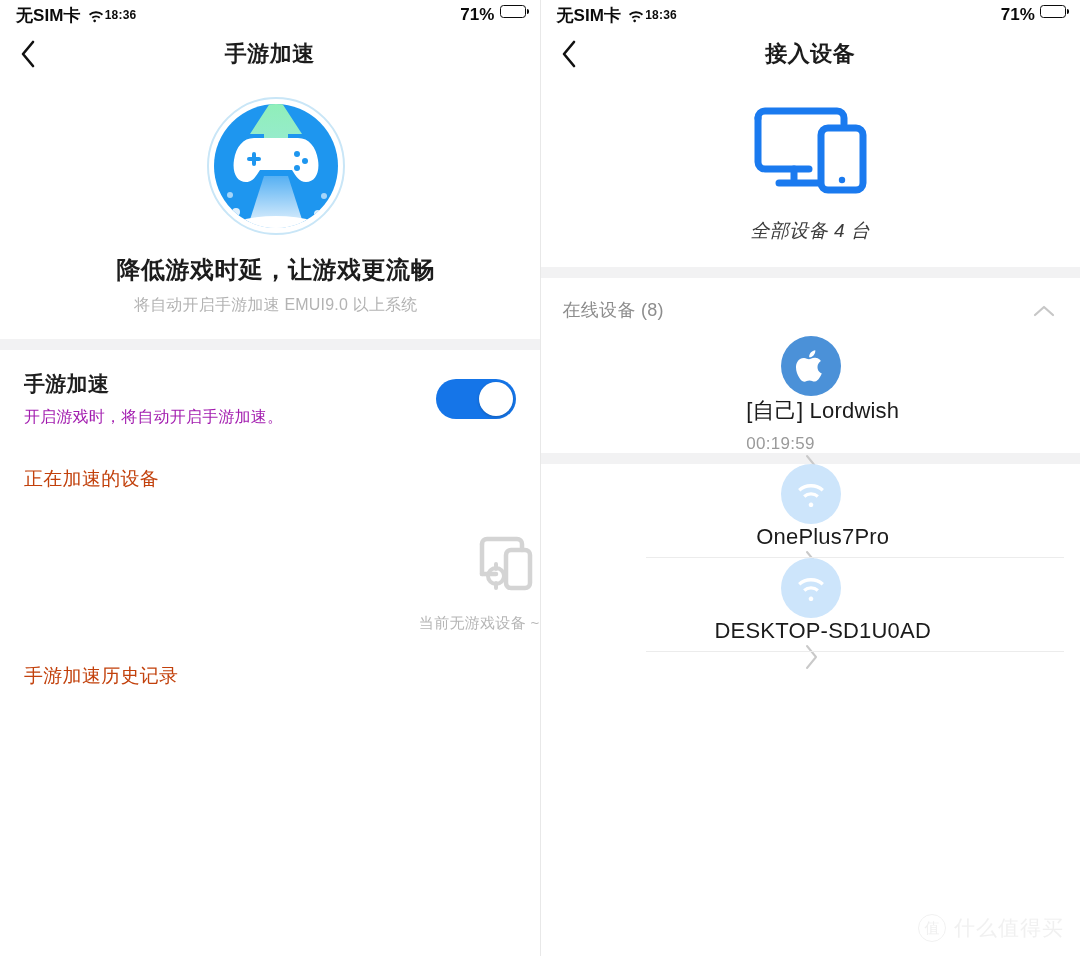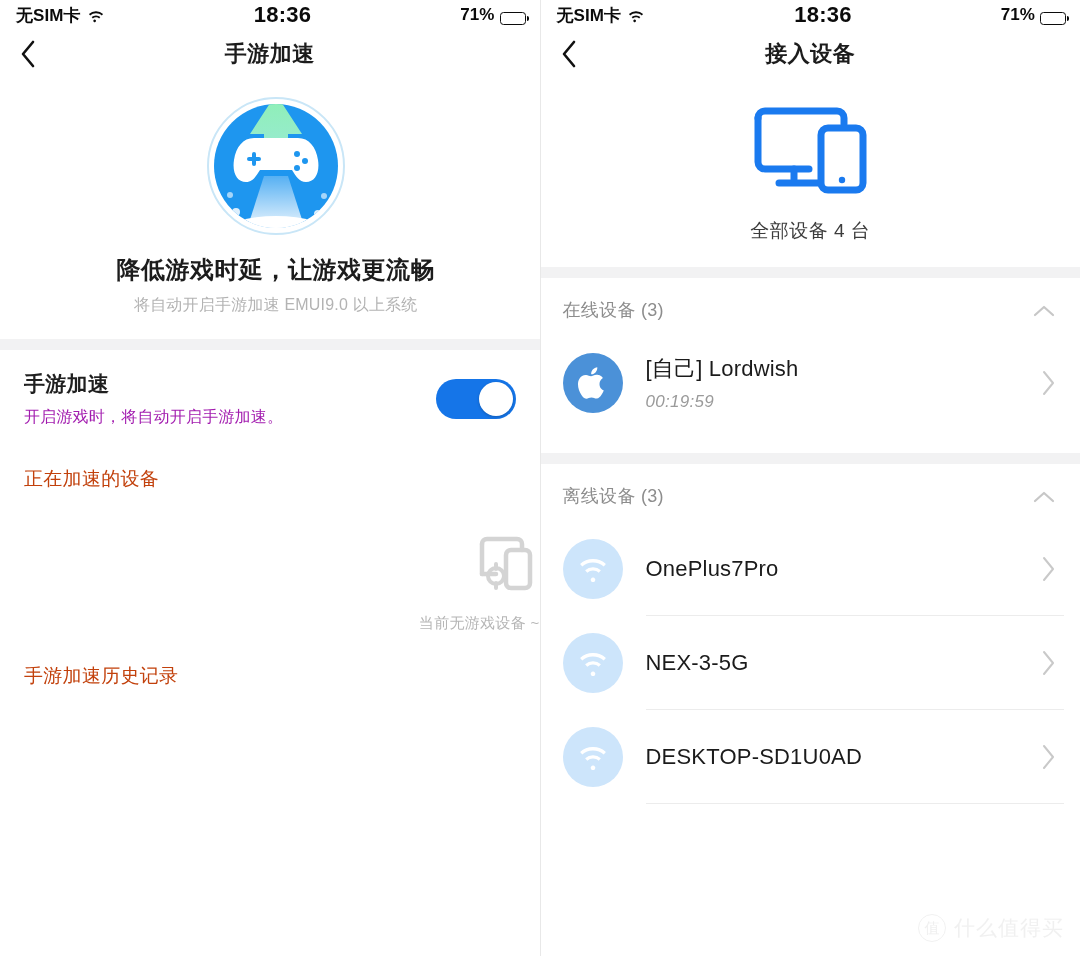--- a/index.html
+++ b/index.html
@@ -33,22 +33,22 @@
     height: 30px;
     display: flex;
     align-items: center;
     padding: 0 14px 0 16px;
     font-size: 17px;
     font-weight: 600;
     color: #0b0b0b;
     letter-spacing: .1px;
   }
   .status-left { display: flex; align-items: center; gap: 6px; flex: 0 0 auto; }
-  .status-center { flex: 1; text-align: center; font-size: 22px; font-weight: 600; letter-spacing:.2px; }
-  .status-right { display: flex; align-items: flex-end; gap: 5px; flex: 0 0 auto; }
+  .status-center { flex: 1; font-size: 12px; font-weight: 600; letter-spacing:.2px; }
+  .status-right { display: flex; align-items: flex-start; gap: 5px; flex: 0 0 auto; }
   .wifi-ico { display:inline-block; width: 18px; height: 14px; }
   .battery {
     width: 26px; height: 13px;
     border: 1.6px solid #0b0b0b;
     border-radius: 3.5px;
     position: relative;
     box-sizing: border-box;
     padding: 1.4px;
   }
   .battery::after {
@@ -171,20 +171,21 @@
   
   .devices-hero {
     text-align: center;
     padding-top: 26px;
   }
   .devices-hero-caption {
     margin-top: 18px;
     font-size: 19px;
     color: #3c3c3c;
     letter-spacing: .5px;
+    font-style: italic;
   }
   .group-head {
     display: flex;
     align-items: center;
     padding: 20px 22px 14px 22px;
   }
   .group-title {
     flex: 1;
     font-size: 18px;
     color: #8d8d8d;
@@ -192,20 +193,21 @@
   }
   .chev-collapse { width: 28px; height: 18px; display:flex; align-items:center; justify-content:center; cursor:pointer; }
 
   .device-row {
     display: flex;
     align-items: center;
     padding: 0 20px 0 22px;
     height: 94px;
     position: relative;
     cursor: pointer;
+    flex-direction: column;
   }
   .device-avatar {
     width: 60px; height: 60px;
     border-radius: 50%;
     flex: 0 0 auto;
     display: flex;
     align-items: center;
     justify-content: center;
   }
   .avatar-apple { background: #4b91d8; }
@@ -217,21 +219,20 @@
   .device-name {
     font-size: 22px;
     color: #1b1b1b;
     letter-spacing: .2px;
   }
   .device-sub {
     margin-top: 8px;
     font-size: 17px;
     color: #9a9a9a;
     letter-spacing: .3px;
-    font-style: italic;
   }
   .chev-right { width: 24px; flex: 0 0 auto; display: flex; justify-content: center; }
   .row-divider {
     position: absolute;
     left: 105px; right: 16px; bottom: 0;
     height: 1px;
     background: #ececec;
   }
 
   
@@ -389,21 +390,21 @@
         <path d="M45 65 v10 M30 79 h44" stroke="#1a7aef" stroke-width="7" stroke-linecap="round"></path>
         <rect x="72" y="24" width="42" height="62" rx="7" stroke="#1a7aef" stroke-width="7" fill="#fff"></rect>
         <circle cx="93" cy="76" r="3.2" fill="#1a7aef"></circle>
       </svg>
       <div class="devices-hero-caption">全部设备 4 台</div>
     </div>
 
     <div class="band"></div>
 
     <div class="group-head">
-      <div class="group-title">在线设备 (3)</div>
+      <div class="group-title">在线设备 (8)</div>
       <div class="chev-collapse">
         <svg width="22" height="13" viewBox="0 0 22 13">
             <path d="M2 11L11 3l9 8" stroke="#c7c7c7" stroke-width="2.2" fill="none" stroke-linecap="round" stroke-linejoin="round"></path>
           </svg>
       </div>
     </div>
 
     <div class="device-row">
       <div class="device-avatar avatar-apple">
         <svg width="32" height="36" viewBox="0 0 32 36">
@@ -417,85 +418,59 @@
       </div>
       <div class="chev-right">
         <svg width="14" height="26" viewBox="0 0 14 26">
             <path d="M3 2l9 11-9 11" stroke="#c9c9c9" stroke-width="2" fill="none" stroke-linecap="round" stroke-linejoin="round"></path>
           </svg>
       </div>
     </div>
 
     <div class="band"></div>
 
-    <div class="group-head">
-      <div class="group-title">离线设备 (3)</div>
-      <div class="chev-collapse">
-        <svg width="22" height="13" viewBox="0 0 22 13">
-            <path d="M2 11L11 3l9 8" stroke="#c7c7c7" stroke-width="2.2" fill="none" stroke-linecap="round" stroke-linejoin="round"></path>
-          </svg>
-      </div>
-    </div>
 
     <div class="device-row">
       <div class="device-avatar avatar-wifi">
         <svg width="34" height="26" viewBox="0 0 34 26">
           <path d="M17 21.5a2.3 2.3 0 1 0 .01 0z" fill="#ffffff"></path>
           <path d="M17 14.6c2.2 0 4.2.8 5.7 2.2l2.2-2.5A11.7 11.7 0 0 0 17 11.2a11.7 11.7 0 0 0-7.9 3.1l2.2 2.5a8.4 8.4 0 0 1 5.7-2.2z" fill="#ffffff"></path>
           <path d="M17 6.4c4.1 0 7.8 1.5 10.7 4l2.2-2.5A18.6 18.6 0 0 0 17 3 18.6 18.6 0 0 0 4.1 7.9l2.2 2.5A15.5 15.5 0 0 1 17 6.4z" fill="#ffffff"></path>
         </svg>
       </div>
       <div class="device-texts">
         <div class="device-name">OnePlus7Pro</div>
       </div>
       <div class="chev-right">
         <svg width="14" height="26" viewBox="0 0 14 26">
             <path d="M3 2l9 11-9 11" stroke="#c9c9c9" stroke-width="2" fill="none" stroke-linecap="round" stroke-linejoin="round"></path>
           </svg>
       </div>
       <div class="row-divider"></div>
     </div>
 
+
     <div class="device-row">
       <div class="device-avatar avatar-wifi">
         <svg width="34" height="26" viewBox="0 0 34 26">
           <path d="M17 21.5a2.3 2.3 0 1 0 .01 0z" fill="#ffffff"></path>
           <path d="M17 14.6c2.2 0 4.2.8 5.7 2.2l2.2-2.5A11.7 11.7 0 0 0 17 11.2a11.7 11.7 0 0 0-7.9 3.1l2.2 2.5a8.4 8.4 0 0 1 5.7-2.2z" fill="#ffffff"></path>
           <path d="M17 6.4c4.1 0 7.8 1.5 10.7 4l2.2-2.5A18.6 18.6 0 0 0 17 3 18.6 18.6 0 0 0 4.1 7.9l2.2 2.5A15.5 15.5 0 0 1 17 6.4z" fill="#ffffff"></path>
         </svg>
       </div>
       <div class="device-texts">
-        <div class="device-name">NEX-3-5G</div>
+        <div class="device-name">DESKTOP-SD1U0AD</div>
       </div>
       <div class="chev-right">
         <svg width="14" height="26" viewBox="0 0 14 26">
             <path d="M3 2l9 11-9 11" stroke="#c9c9c9" stroke-width="2" fill="none" stroke-linecap="round" stroke-linejoin="round"></path>
           </svg>
       </div>
       <div class="row-divider"></div>
     </div>
 
-    <div class="device-row">
-      <div class="device-avatar avatar-wifi">
-        <svg width="34" height="26" viewBox="0 0 34 26">
-          <path d="M17 21.5a2.3 2.3 0 1 0 .01 0z" fill="#ffffff"></path>
-          <path d="M17 14.6c2.2 0 4.2.8 5.7 2.2l2.2-2.5A11.7 11.7 0 0 0 17 11.2a11.7 11.7 0 0 0-7.9 3.1l2.2 2.5a8.4 8.4 0 0 1 5.7-2.2z" fill="#ffffff"></path>
-          <path d="M17 6.4c4.1 0 7.8 1.5 10.7 4l2.2-2.5A18.6 18.6 0 0 0 17 3 18.6 18.6 0 0 0 4.1 7.9l2.2 2.5A15.5 15.5 0 0 1 17 6.4z" fill="#ffffff"></path>
-        </svg>
-      </div>
-      <div class="device-texts">
-        <div class="device-name">DESKTOP-SD1U0AD</div>
-      </div>
-      <div class="chev-right">
-        <svg width="14" height="26" viewBox="0 0 14 26">
-            <path d="M3 2l9 11-9 11" stroke="#c9c9c9" stroke-width="2" fill="none" stroke-linecap="round" stroke-linejoin="round"></path>
-          </svg>
-      </div>
-      <div class="row-divider"></div>
-    </div>
-
     <div class="watermark">
       <div class="wm-badge">值</div>
       <div class="wm-text">什么值得买</div>
     </div>
   </div>
 
 </div>
 
 </body></html>

